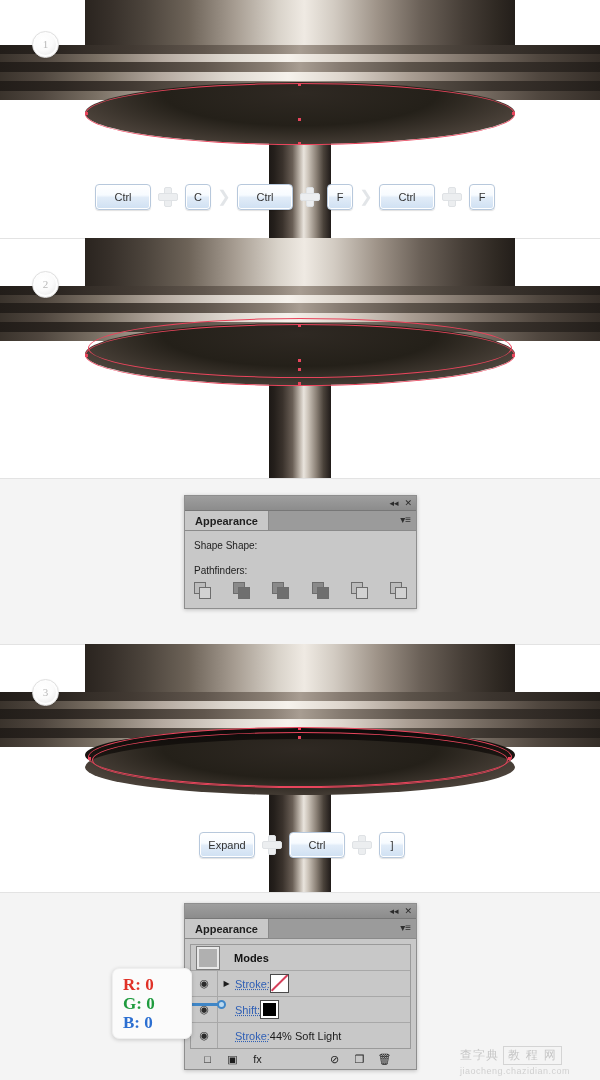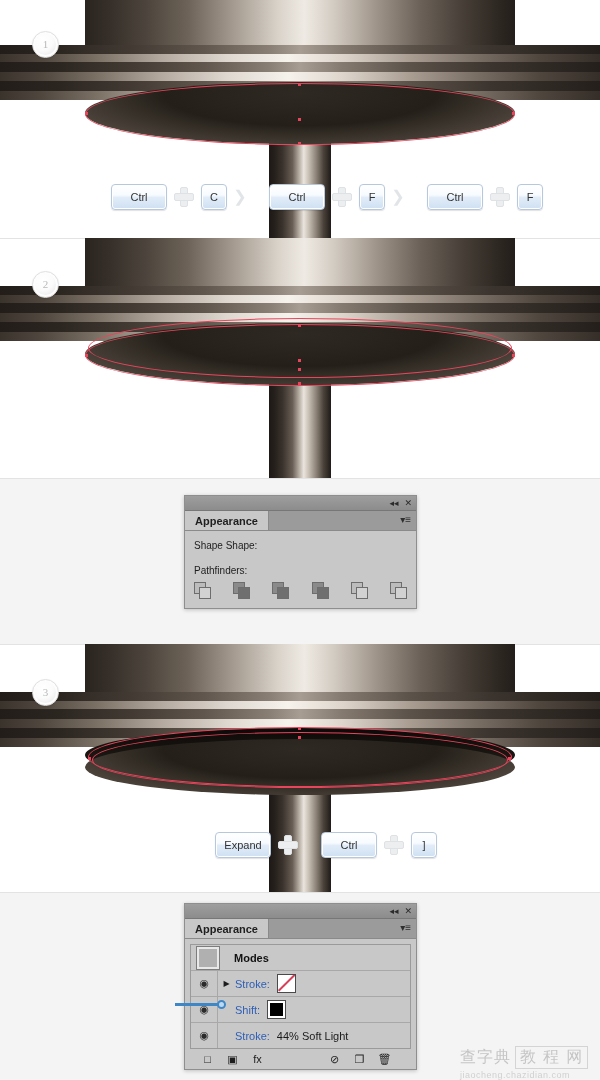--- a/index.html
+++ b/index.html
@@ -78,21 +78,21 @@
   
   .keyrow{position:absolute;display:flex;align-items:center;}
   .key{
     height:26px;box-sizing:border-box;
     border:1px solid #b7c8dc;border-radius:4px;
     background:linear-gradient(to bottom,#ffffff 0%,#f7fbff 42%,#e1ecf8 52%,#cfe0f2 100%);
     box-shadow:0 1px 1px rgba(0,0,0,.12), inset 0 0 0 1px #ffffff;
     display:flex;align-items:center;justify-content:center;
     font-size:11px;color:#333;font-family:"Liberation Sans",sans-serif;
   }
-  .key.w-wide{width:56px;margin-left:16px;}
+  .key.w-wide{width:56px;}
   .key.w-narrow{width:26px;}
   .plus{
     width:22px;height:22px;margin:0 6px;position:relative;flex:none;
   }
   .plus::before,.plus::after{
     content:"";position:absolute;background:#eceef0;
     border:1px solid #dfe2e5;box-sizing:border-box;
   }
   .plus::before{left:7px;top:1px;width:8px;height:20px;border-radius:2px;}
   .plus::after{left:1px;top:7px;width:20px;height:8px;border-radius:2px;}
@@ -148,21 +148,21 @@
 
   
   .ap-list{background:#c8c8c8;border:1px solid #9a9a9a;}
   .ap-row{
     height:25px;display:flex;align-items:center;
     border-bottom:1px solid #a8a8a8;font-size:11px;color:#1b1b1b;
   }
   .ap-row:last-child{border-bottom:none;}
   .ap-eye{width:26px;text-align:center;font-size:11px;color:#2b2b2b;border-right:1px solid #a8a8a8;height:100%;display:flex;align-items:center;justify-content:center;}
   .ap-arrow{width:17px;text-align:center;font-size:8px;color:#1b1b1b;}
-  .ap-link{color:#2f5fb5;text-decoration-style:dotted;margin-right:7px;}
+  .ap-link{color:#2f5fb5;text-decoration:underline;text-decoration-style:dotted;}
   .ap-thumb-big{
     width:22px;height:22px;margin:0 4px 0 5px;border:1px solid #7d7d7d;
     background:#b0b0b0;box-shadow:inset 0 0 0 2px #e8e8e8;
   }
   .ap-name{font-weight:bold;font-size:11px;color:#121212;margin-left:10px;}
   .sw{width:17px;height:17px;border:1px solid #4a4a4a;box-shadow:inset 0 0 0 2px #ffffff;}
   .sw-none{background:#fff;position:relative;overflow:hidden;}
   .sw-none::after{
     content:"";position:absolute;left:-3px;top:6px;width:25px;height:2px;
     background:#d5405a;transform:rotate(-45deg);
@@ -186,21 +186,21 @@
   .rgb-b{color:#2c6fd1;}
   .callout-line{position:absolute;height:3px;background:#3f86c7;}
   .callout-dot{
     position:absolute;width:9px;height:9px;border-radius:50%;
     background:#bcd9ef;border:2px solid #3f86c7;box-sizing:border-box;
   }
 
   
   .wm{position:absolute;opacity:.35;}
   .wm-cn{
-    font-family:"DejaVu Sans", sans-serif;font-size:16px;color:#6f6f6f;
+    font-family:"DejaVu Sans", sans-serif;font-size:12px;color:#6f6f6f;
     letter-spacing:1px;display:flex;align-items:center;gap:4px;
   }
   .wm-box{border:1px solid #9a9a9a;padding:0px 4px;}
   .wm-url{font-size:9px;color:#8d8d8d;letter-spacing:.5px;margin-top:1px;font-family:"Liberation Sans",sans-serif;}
 </style>
 </head>
 <body>
 
 <div class="page">
 
@@ -375,20 +375,25 @@
           <div class="ft-ico">fx</div>
           <div class="ft-ico" style="margin-left: 52px;">⊘</div>
           <div class="ft-ico">❐</div>
           <div class="ft-ico">🗑</div>
         </div>
     </div>
   </div>
 
   <div class="callout-line" style="left:175px;top:1003px;width:48px;"></div>
   <div class="callout-dot" style="left:217px;top:1000px;"></div>
+  <div class="rgb-callout" style="left:112px;top:968px;width:58px;">
+    <div><span class="rgb-r">R:</span> <span class="rgb-r">0</span></div>
+    <div><span class="rgb-g">G:</span> <span class="rgb-g">0</span></div>
+    <div><span class="rgb-b">B:</span> <span class="rgb-b">0</span></div>
+  </div>
 
   <div class="wm" style="left:460px;top:1046px;">
     <div class="wm-cn">
       <span>查字典</span>
       <span class="wm-box">教 程 网</span>
     </div>
     <div class="wm-url">jiaocheng.chazidian.com</div>
   </div>
 
 </div>

